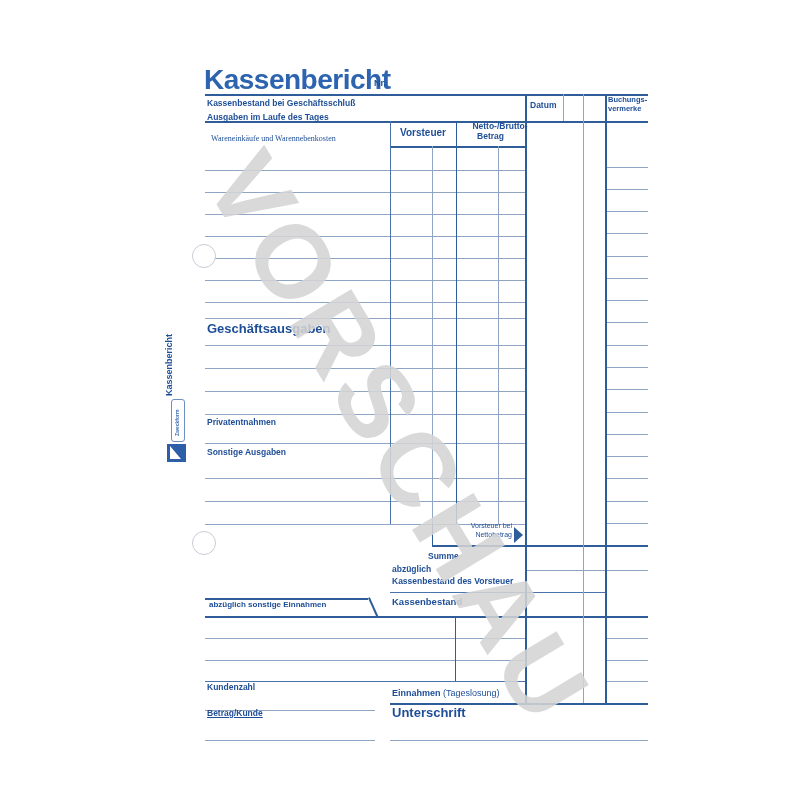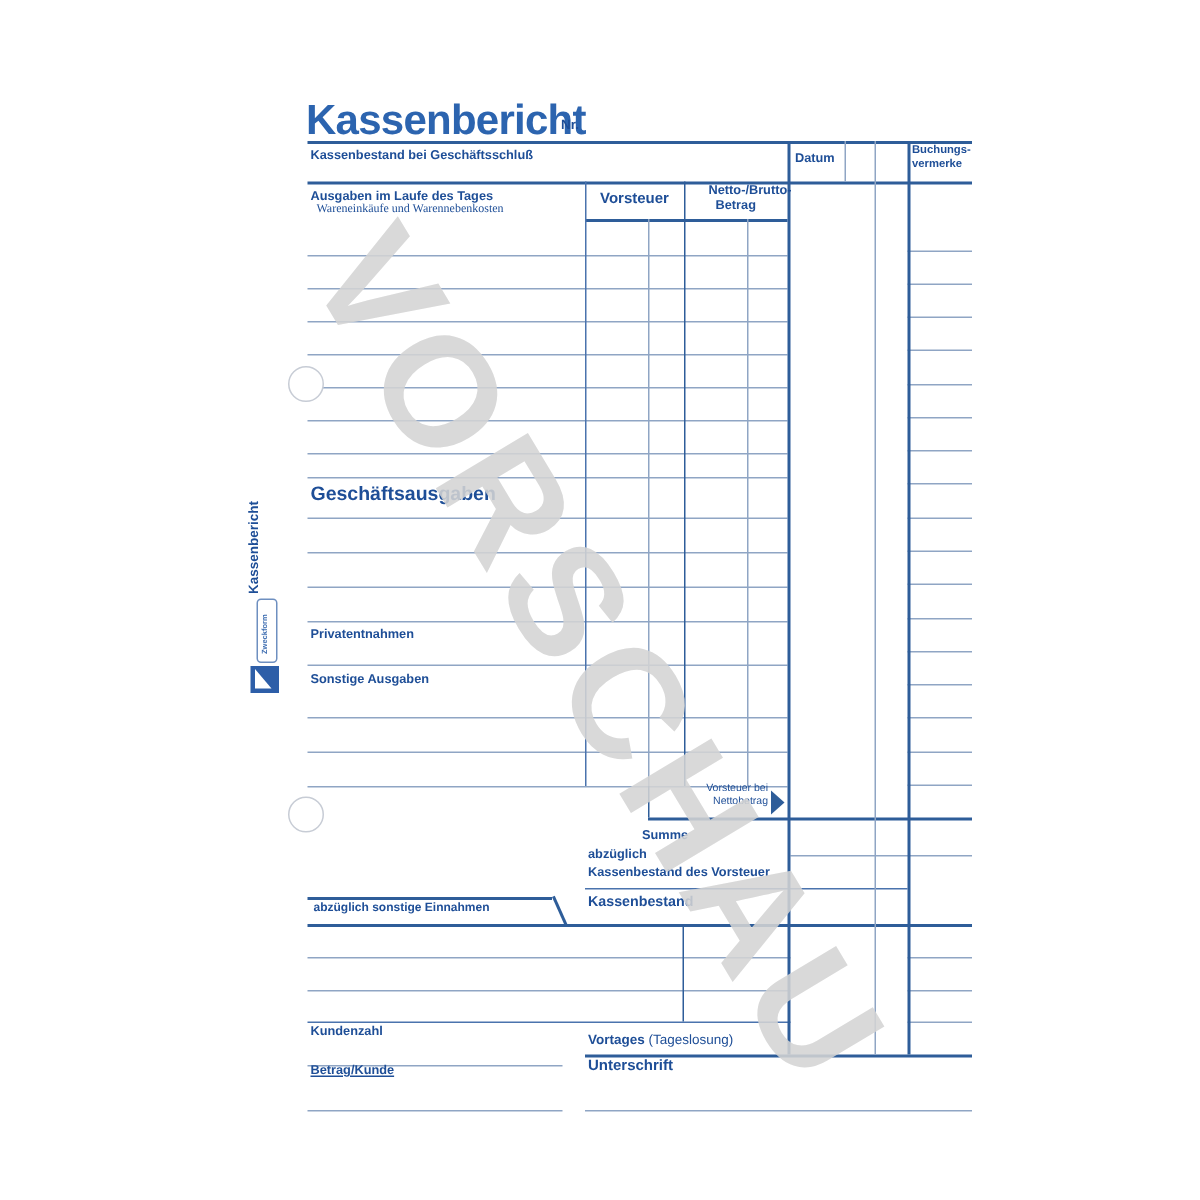--- a/index.html
+++ b/index.html
@@ -53,21 +53,21 @@
     <div id="avery-tri"></div>
   </div>
   <div class="hole" style="left:192px;top:244px;"></div>
   <div class="hole" style="left:192px;top:531px;"></div>
 
   <div id="page-title">Kassenbericht</div>
   <div class="lbl" style="left:374px;top:79px;font-size:9px;">Nr.</div>
   <div class="lbl" style="left:530px;top:82px;font-size:8.5px;margin-top:19px;">Datum</div>
   <div class="lbl" style="left:207px;top:99px;font-size:8.5px;">Kassenbestand bei Geschäftsschluß</div>
 
-  <div class="lbl" style="left:207px;top:126px;font-size:8.5px;">Ausgaben im Laufe des Tages</div>
+  <div class="lbl" style="left:207px;top:113px;font-size:8.5px;">Ausgaben im Laufe des Tages</div>
   <div class="lbl w400" style="left:211px;top:135px;font-size:8px;font-family:Liberation Serif, serif;">Wareneinkäufe und Warennebenkosten</div>
   <div class="lbl ctr" style="left:390px;top:128px;width:66px;font-size:10px;">Vorsteuer</div>
   <div class="lbl ctr" style="left:456px;top:122px;width:88px;font-size:8.5px;">Netto-/Brutto-</div>
   <div class="lbl ctr" style="left:456px;top:132px;width:69px;font-size:8.5px;">Betrag</div>
   <div class="lbl" style="left:608px;top:96px;font-size:7.5px;">Buchungs-</div>
   <div class="lbl" style="left:608px;top:105px;font-size:7.5px;">vermerke</div>
 
   <div class="lbl" style="left:207px;top:322px;font-size:13px;">Geschäftsausgaben</div>
   <div class="lbl" style="left:207px;top:418px;font-size:8.5px;">Privatentnahmen</div>
   <div class="lbl" style="left:207px;top:448px;font-size:8.5px;">Sonstige Ausgaben</div>
@@ -80,23 +80,23 @@
   <div class="lbl" style="left:392px;top:552px;font-size:8.5px;padding-left:36px;">Summe</div>
   <div class="lbl" style="left:392px;top:565px;font-size:8.5px;">abzüglich</div>
   <div class="lbl" style="left:392px;top:577px;font-size:8.5px;">Kassenbestand des Vorsteuer</div>
   <div class="lbl" style="left:392px;top:597px;font-size:9.5px;">Kassenbestand</div>
   <div class="lbl" style="left:209px;top:601px;font-size:8px;">abzüglich sonstige Einnahmen</div>
   <div id="tab-slant"></div>
 
   <div class="lbl" style="left:207px;top:683px;font-size:8.5px;">Kundenzahl</div>
   <div class="lbl" style="left:207px;top:709px;font-size:8.5px;text-decoration:underline;">Betrag/Kunde</div>
   <div class="lbl" style="left:392px;top:689px;font-size:9px;">
-    <span>Vortages</span><span class="w400"> (Tageslosung)</span>
+    <span>Einnahmen</span><span class="w400"> (Tageslosung)</span>
   </div>
-  <div class="lbl" style="left:392px;top:706px;font-size:10px;text-align:center;">Unterschrift</div>
+  <div class="lbl" style="left:392px;top:706px;font-size:13px;text-align:center;">Unterschrift</div>
 
   <div id="watermark">VORSCHAU</div>
 <div class="hl d2" style="left: 205px; top: 94px; width: 443px;"></div>
     <div class="hl d2" style="left: 205px; top: 121px; width: 443px;"></div>
     <div class="hl d" style="left: 390px; top: 146px; width: 135px;"></div>
     <div class="hl d2" style="left: 432px; top: 545px; width: 216px;"></div>
     <div class="hl dm" style="left: 390px; top: 592px; width: 215px;"></div>
     <div class="hl d" style="left: 205px; top: 598px; width: 163px;"></div>
     <div class="hl d2" style="left: 205px; top: 616px; width: 443px;"></div>
     <div class="hl dm" style="left: 205px; top: 681px; width: 322px;"></div>

